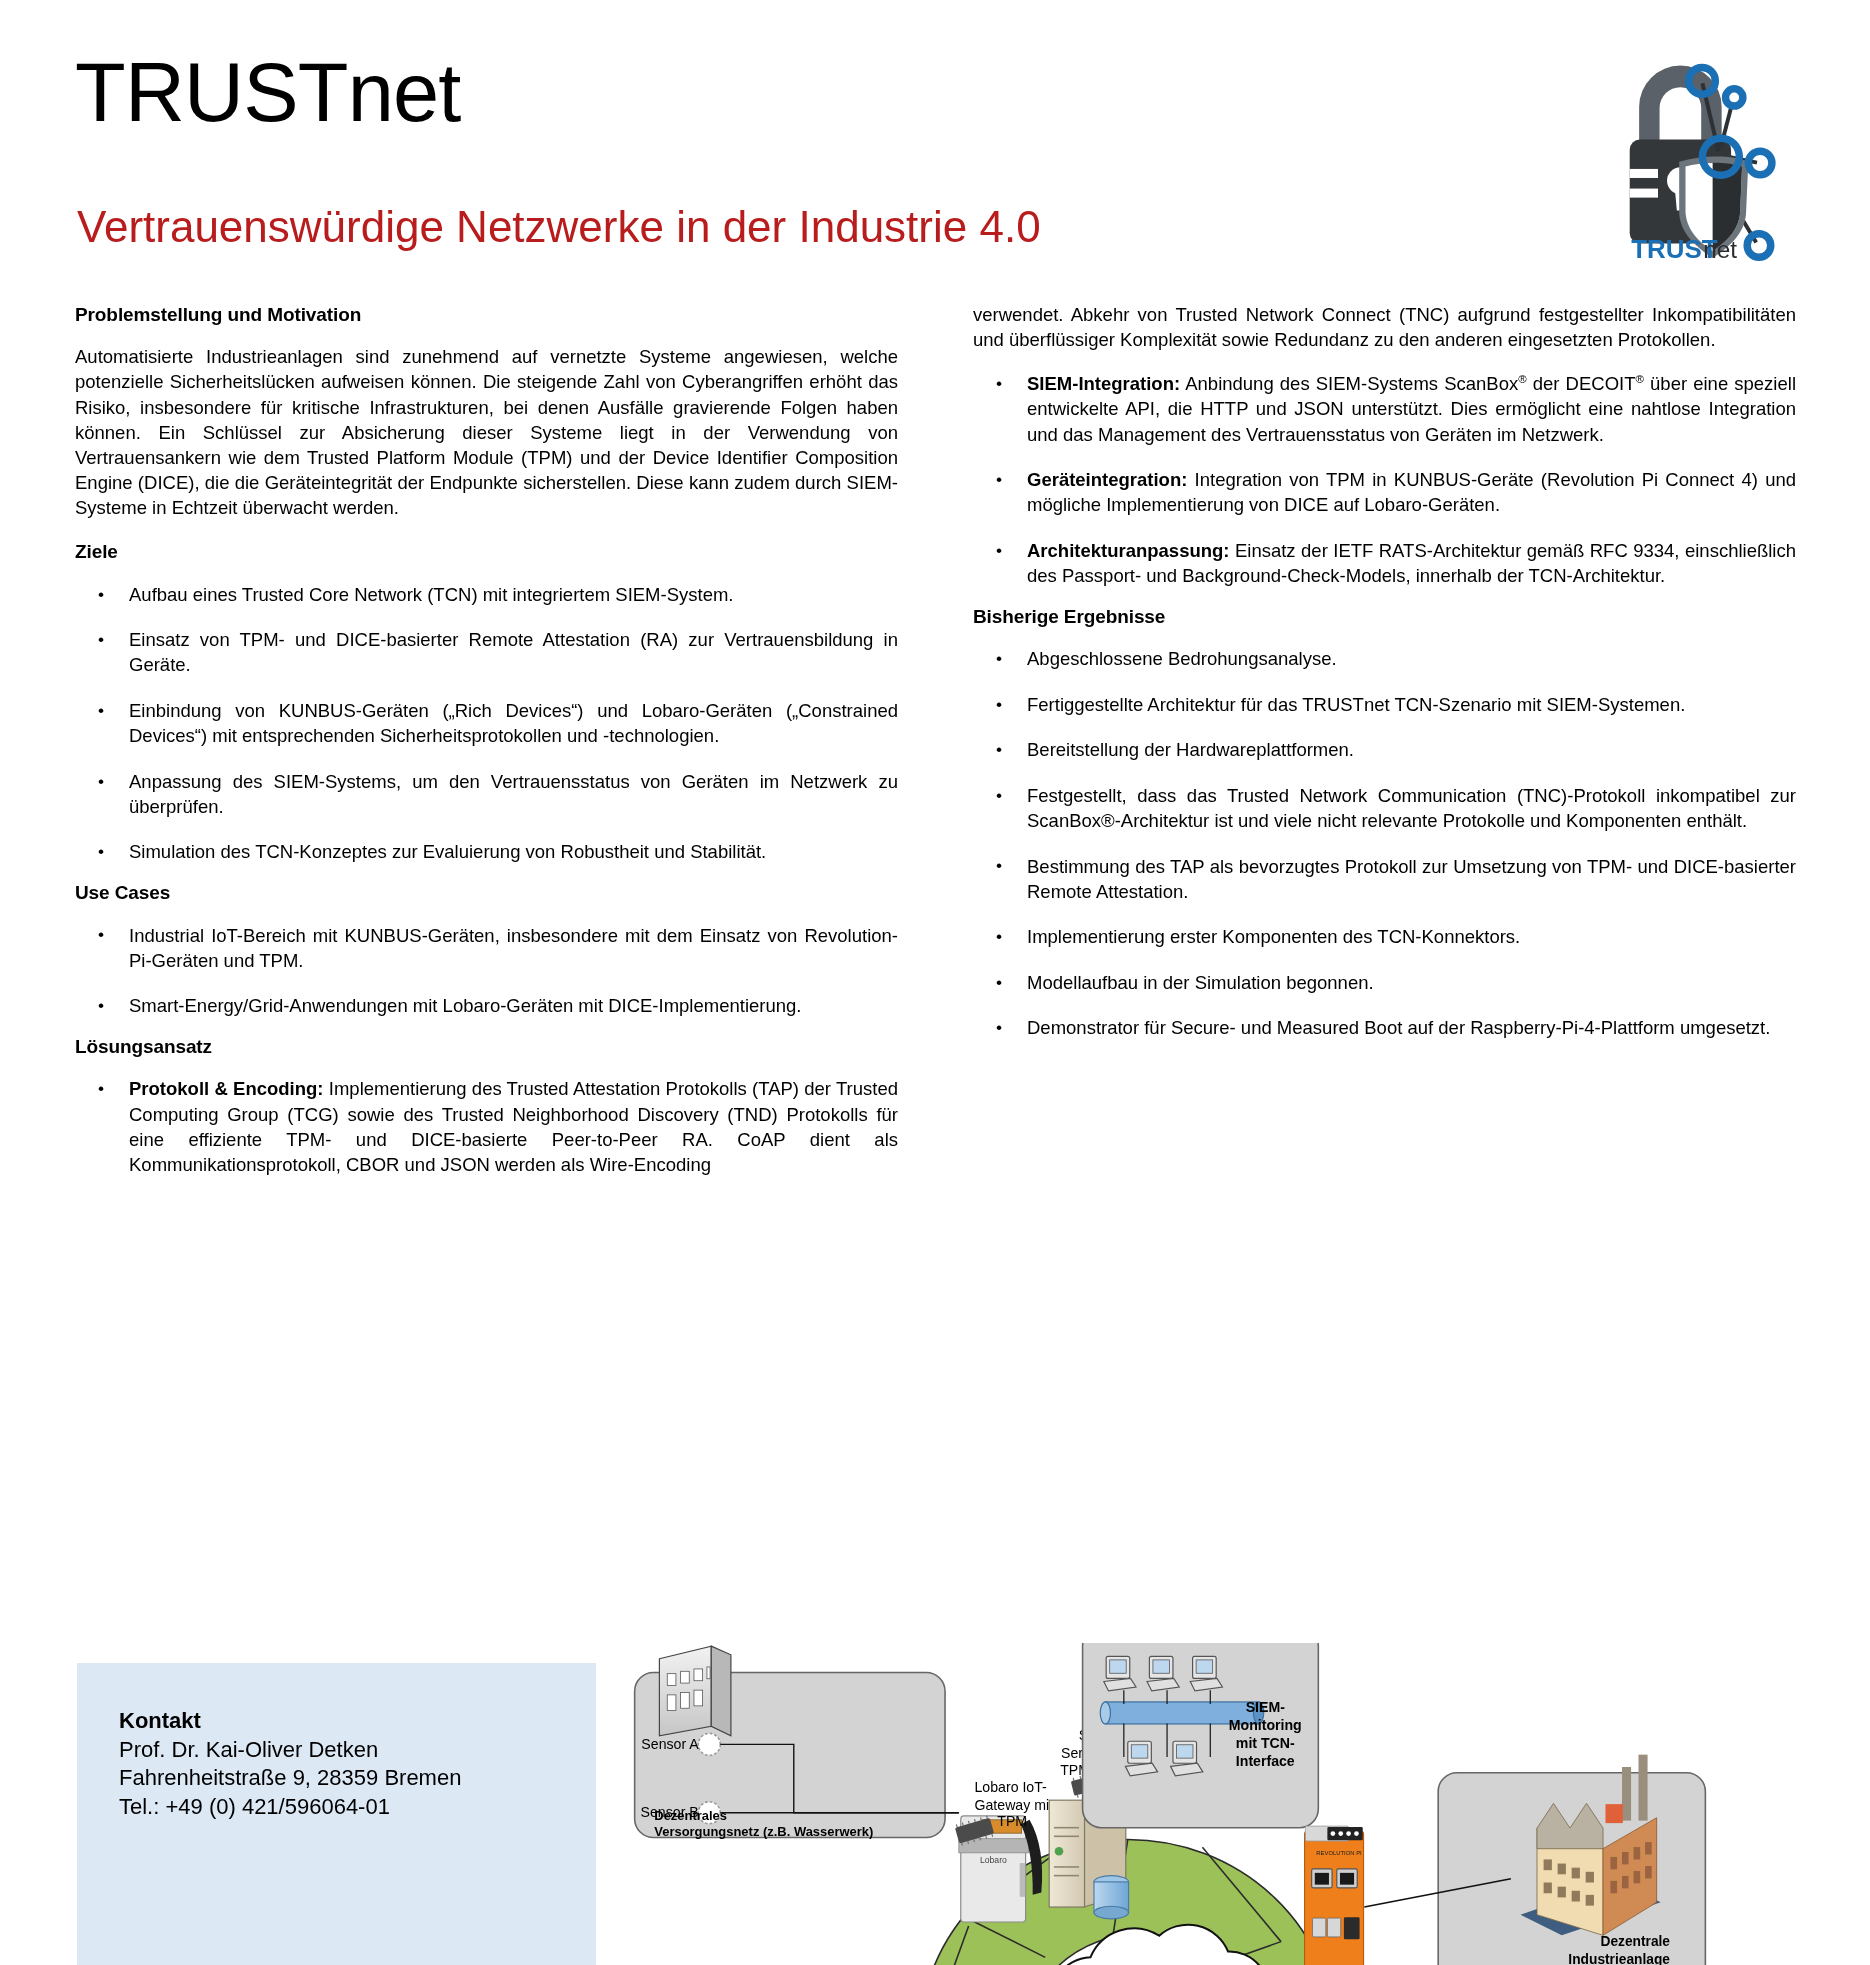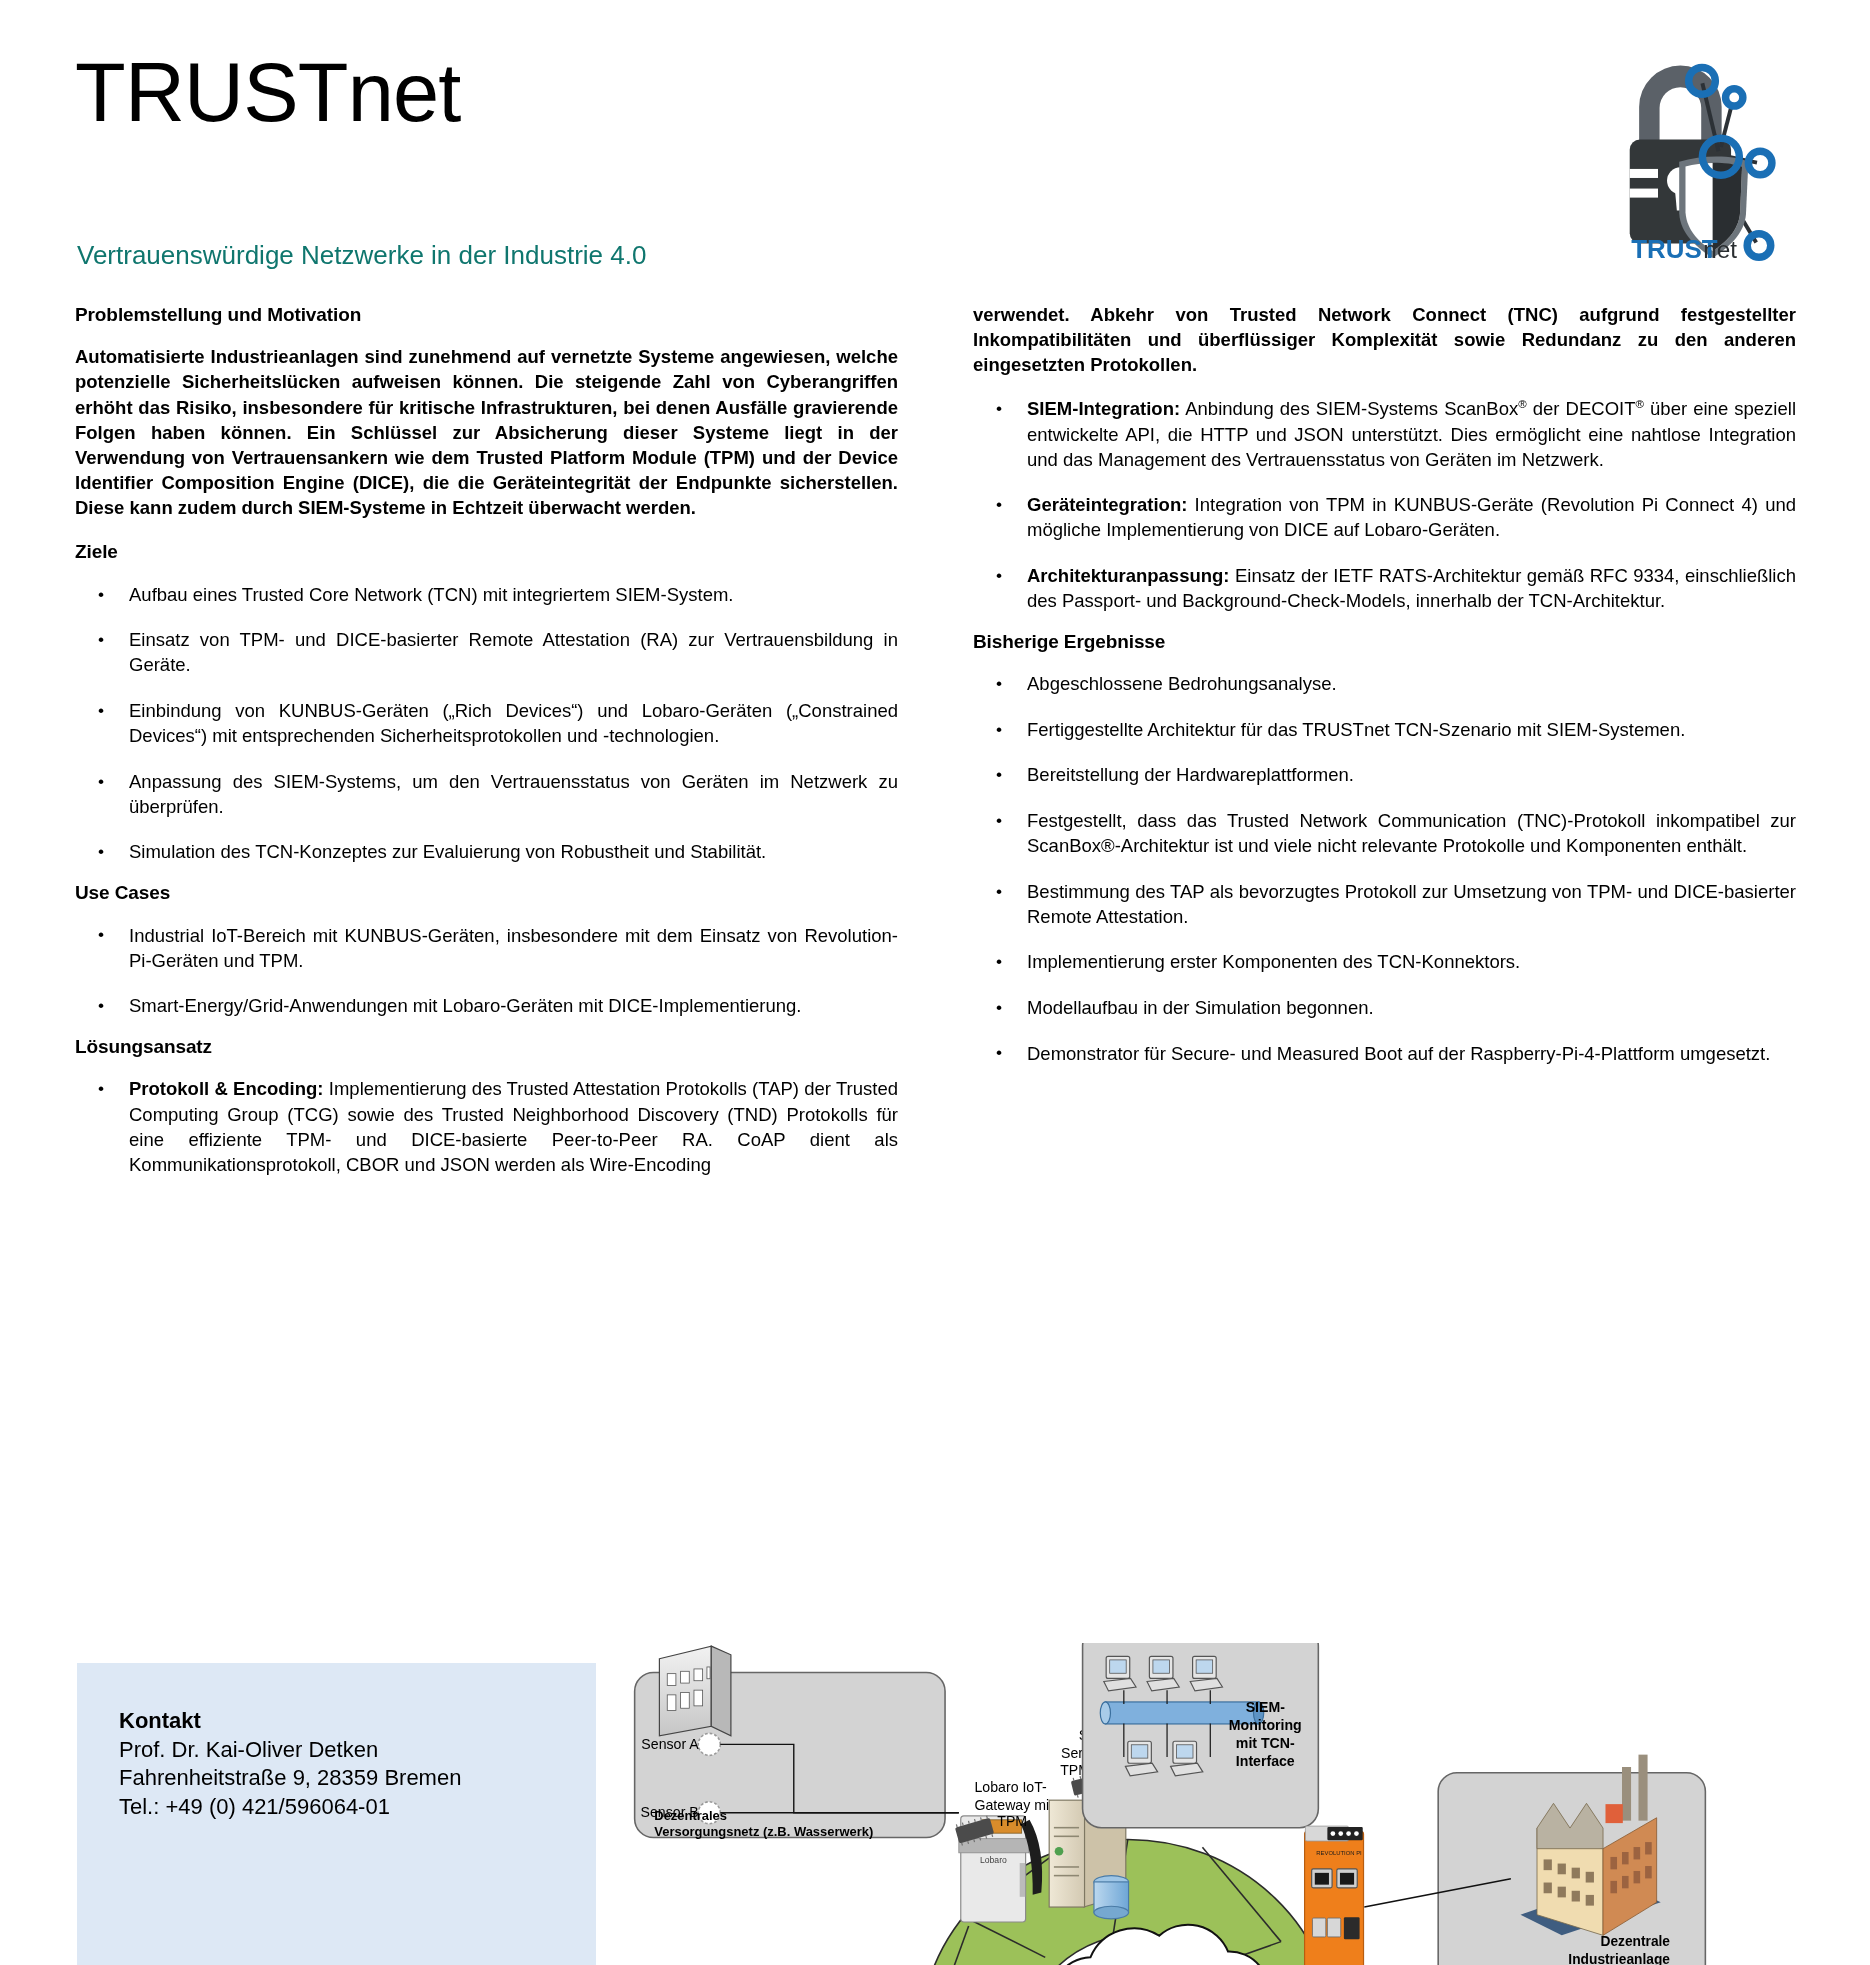--- a/index.html
+++ b/index.html
@@ -3,33 +3,33 @@
 <meta charset="utf-8">
 <style>
   html,body{margin:0;padding:0;background:#fff;}
   body{width:1871px;height:2799px;font-family:"Liberation Sans",sans-serif;color:#000;position:relative;overflow:hidden;}
   .poster{position:absolute;inset:0;background:#fff;}
 
   
   .header{position:absolute;left:0;top:16px;width:1871px;height:291px;}
   .hdr-title{position:absolute;left:75px;top:35px;font-size:83px;line-height:1;letter-spacing:-0.8px;
              font-family:"Liberation Sans Narrow","Liberation Sans",sans-serif;font-weight:400;color:#000;}
-  .hdr-sub{position:absolute;left:77px;top:189px;font-size:26px;line-height:1;color:#0f766e;
-           font-family:"Liberation Sans",sans-serif;font-weight:400;margin-top:37px;}
+  .hdr-sub{position:absolute;left:77px;top:189px;font-size:44px;line-height:1;color:#b91c1c;
+           font-family:"Liberation Sans",sans-serif;font-weight:400;}
   .hdr-logo{position:absolute;right:59px;top:27.5px;width:220px;height:220px;}
 
   
   .col{position:absolute;top:302px;width:823px;font-size:18.5px;line-height:1.36;
        font-family:"Liberation Sans Narrow","Liberation Sans",sans-serif;}
   .col-left{left:75px;}
   .col-right{left:973px;}
 
   h3.sec{font-size:19px;font-weight:700;margin:0 0 16.5px 0;
          font-family:"Liberation Sans Narrow","Liberation Sans",sans-serif;letter-spacing:-0.1px;}
-  p.para{margin:0 0 19px 0;text-align:justify;text-justify:inter-word;font-weight:bold;}
+  p.para{margin:0 0 19px 0;text-align:justify;text-justify:inter-word;}
   ul.bul{list-style:none;margin:0 0 15.7px 0;padding:0;}
   ul.bul>li{position:relative;padding-left:54px;margin:0 0 20.4px 0;text-align:justify;}
   ul.bul>li:last-child{margin-bottom:15.7px;}
   ul.bul>li .dot{position:absolute;left:23px;top:0.8px;font-size:17.3px;line-height:1.36;}
   .b{font-weight:700;}
   sup.reg{font-size:.62em;vertical-align:super;line-height:0;}
 
   
   .infobox{position:absolute;left:77px;top:1663px;width:519px;height:729px;background:#dde8f5;}
   .infobox .inner{padding:44px 0 0 42px;font-size:22px;line-height:1.30;

